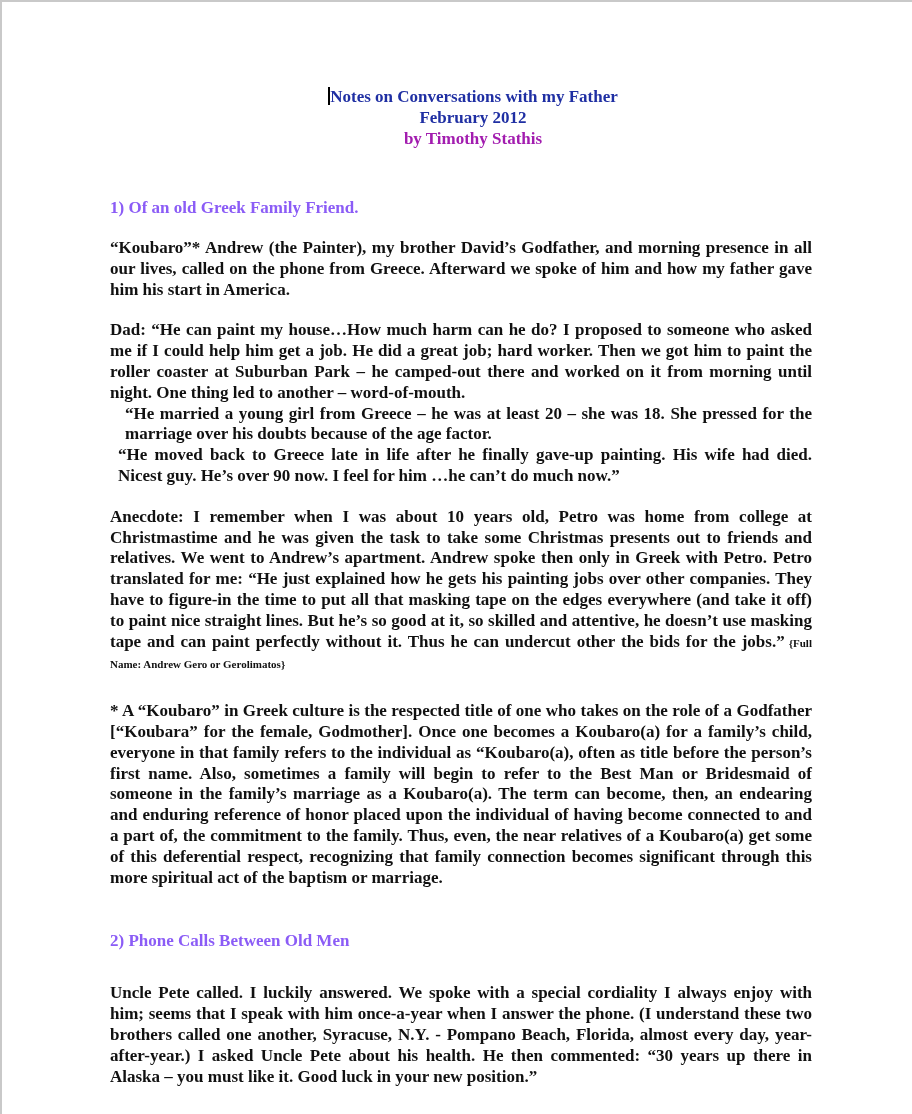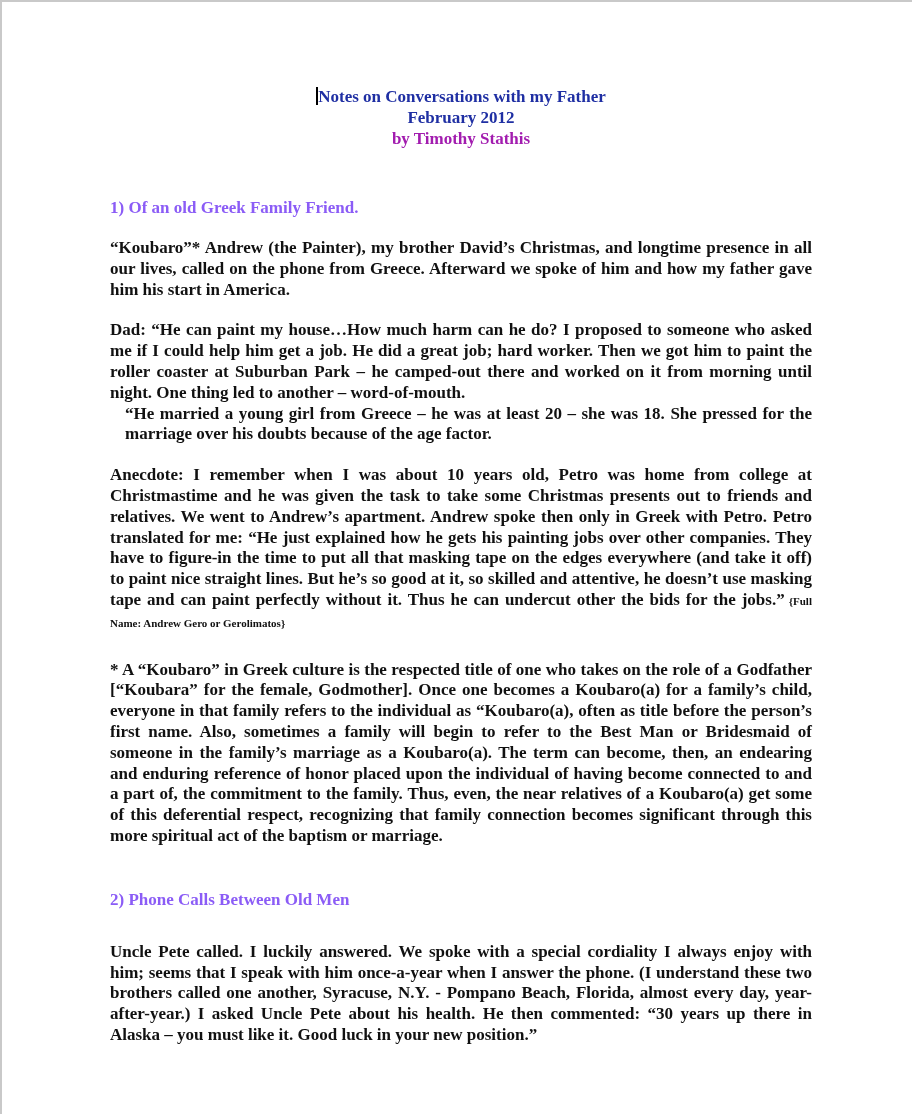--- a/index.html
+++ b/index.html
@@ -28,21 +28,21 @@
       left: 110px;
       top: 86px;
       width: 702px;
     }
     .title-block {
       text-align: center;
       font-weight: bold;
       font-size: 17px;
       line-height: 21px;
       position: relative;
-      left: 0;
+      left: 12px;
     }
     .title-line { color: #1f2fa3; }
     .author-line { color: #a21caf; }
     .caret {
       display: inline-block;
       width: 2px;
       height: 18px;
       background: #000;
       vertical-align: -3px;
       margin-right: 0px;
@@ -85,25 +85,26 @@
 <div class="page">
 
   <div class="title-block">
     <div class="title-line"><span class="caret"></span><span>Notes on Conversations with my Father</span></div>
     <div class="title-line">February 2012</div>
     <div class="author-line">by Timothy Stathis</div>
   </div>
 
   <h2 id="h1" class="section-heading">1) Of an old Greek Family Friend.</h2>
 
-  <p id="p1" class="para">“Koubaro”* Andrew (the Painter), my brother David’s Christmas, and longtime presence in all our lives, called on the phone from Greece. Afterward we spoke of him and how my father gave him his start in America.</p>
+  <p id="p1" class="para">“Koubaro”* Andrew (the Painter), my brother David’s Godfather, and morning presence in all our lives, called on the phone from Greece. Afterward we spoke of him and how my father gave him his start in America.</p>
 
   <div id="p2">
     <p class="para">Dad: “He can paint my house…How much harm can he do? I proposed to someone who asked me if I could help him get a job. He did a great job; hard worker. Then we got him to paint the roller coaster at Suburban Park – he camped-out there and worked on it from morning until night. One thing led to another – word-of-mouth.</p>
     <p class="para indent1">“He married a young girl from Greece – he was at least 20 – she was 18. She pressed for the marriage over his doubts because of the age factor.</p>
+    <p class="para indent2">“He moved back to Greece late in life after he finally gave-up painting. His wife had died. Nicest guy. He’s over 90 now. I feel for him …he can’t do much now.”</p>
   </div>
 
   <p id="p3" class="para"><span>Anecdote: I remember when I was about 10 years old, Petro was home from college at Christmastime and he was given the task to take some Christmas presents out to friends and relatives. We went to Andrew’s apartment. Andrew spoke then only in Greek with Petro. Petro translated for me: “He just explained how he gets his painting jobs over other companies. They have to figure-in the time to put all that masking tape on the edges everywhere (and take it off) to paint nice straight lines. But he’s so good at it, so skilled and attentive, he doesn’t use masking tape and can paint perfectly without it. Thus he can undercut other the bids for the jobs.”</span><span class="small-note">{Full Name: Andrew Gero or Gerolimatos}</span></p>
 
   <p id="p4" class="para">* A “Koubaro” in Greek culture is the respected title of one who takes on the role of a Godfather [“Koubara” for the female, Godmother]. Once one becomes a Koubaro(a) for a family’s child, everyone in that family refers to the individual as “Koubaro(a), often as title before the person’s first name. Also, sometimes a family will begin to refer to the Best Man or Bridesmaid of someone in the family’s marriage as a Koubaro(a). The term can become, then, an endearing and enduring reference of honor placed upon the individual of having become connected to and a part of, the commitment to the family. Thus, even, the near relatives of a Koubaro(a) get some of this deferential respect, recognizing that family connection becomes significant through this more spiritual act of the baptism or marriage.</p>
 
   <h2 id="h2" class="section-heading">2) Phone Calls Between Old Men</h2>
 
   <p id="p5" class="para">Uncle Pete called. I luckily answered. We spoke with a special cordiality I always enjoy with him; seems that I speak with him once-a-year when I answer the phone. (I understand these two brothers called one another, Syracuse, N.Y. - Pompano Beach, Florida, almost every day, year-after-year.) I asked Uncle Pete about his health. He then commented: “30 years up there in Alaska – you must like it. Good luck in your new position.”</p>
 

